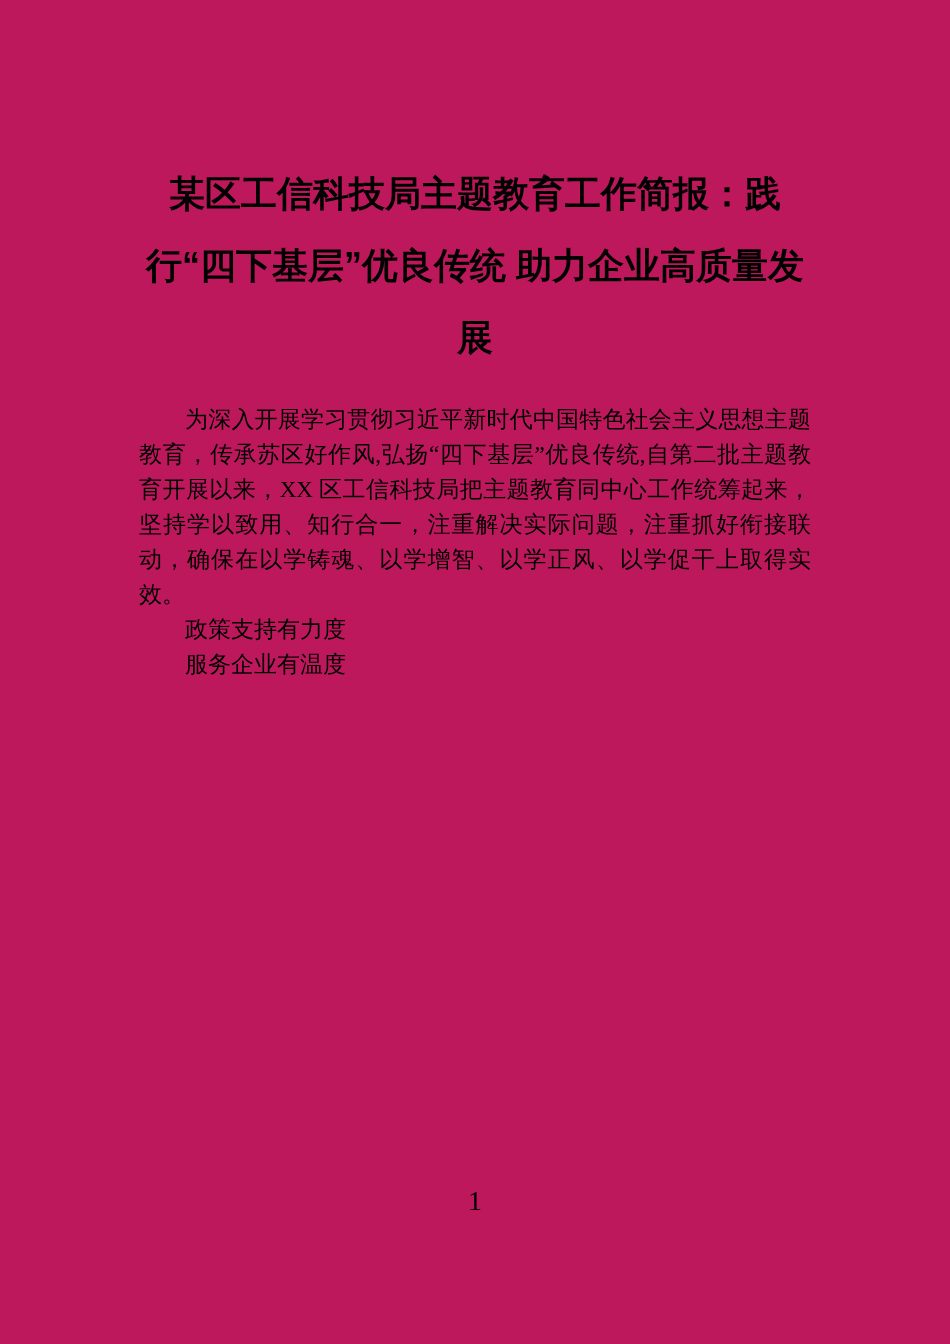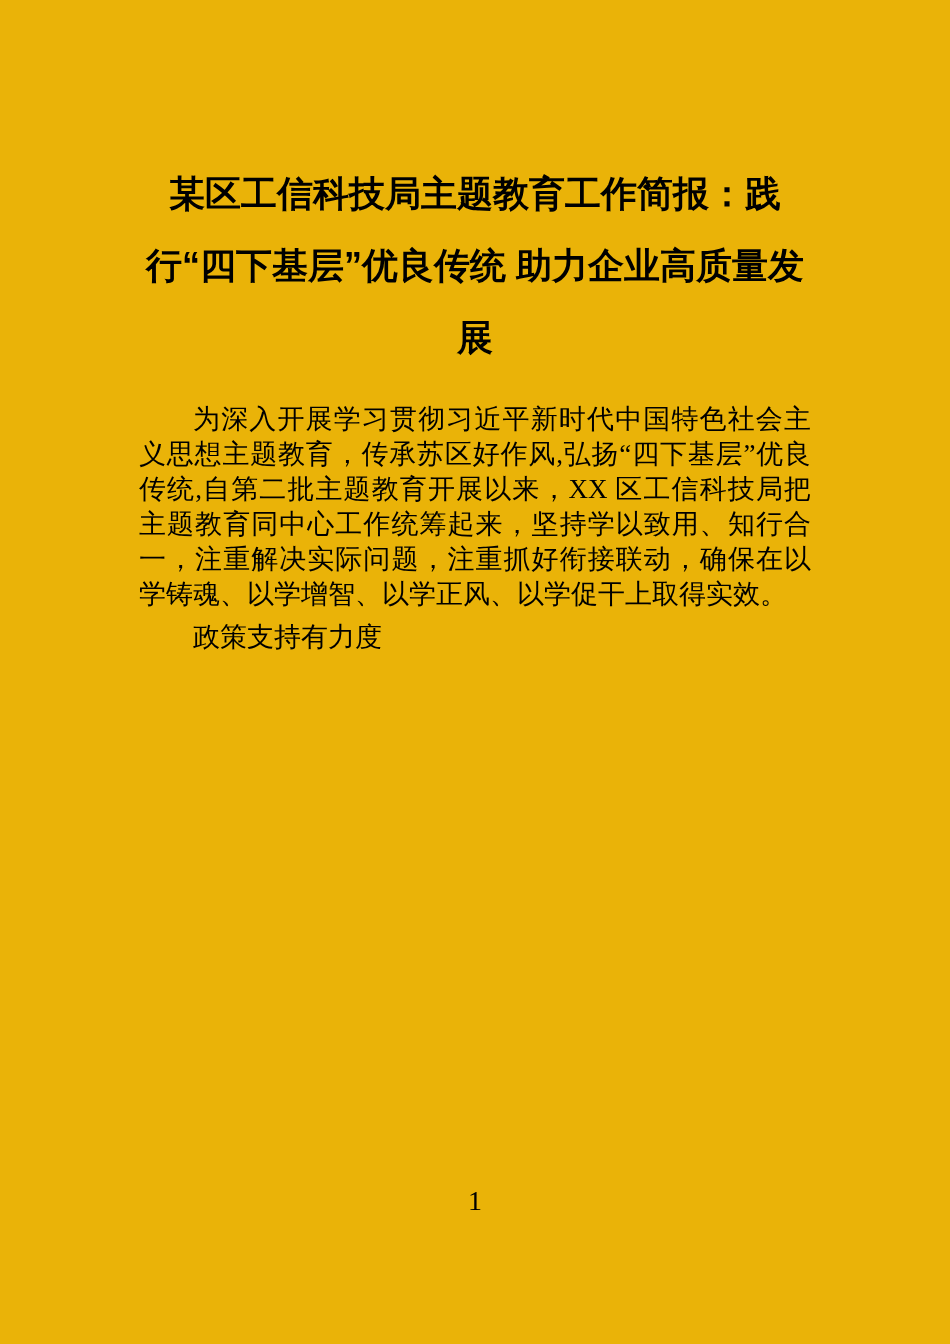--- a/index.html
+++ b/index.html
@@ -4,52 +4,51 @@
 <style>
   html, body {
     margin: 0;
     padding: 0;
     background: #ffffff;
   }
   .page {
     position: relative;
     width: 950px;
     height: 1344px;
-    background: #eab308;
+    background: #be185d;
     color: #000000;
     overflow: hidden;
     font-family: "Liberation Serif", serif;
   }
   .doc-title {
     margin: 0 139px;
     padding-top: 158px;
     width: 672px;
     font-size: 36px;
     line-height: 72px;
     font-weight: 700;
     text-align: center;
     font-family: "Liberation Sans", sans-serif;
     color: #000000;
   }
   .doc-body {
     margin: 28px 139px 0 139px;
     width: 672px;
-    font-size: 27px;
+    font-size: 23px;
     line-height: 35px;
     text-align: justify;
     color: #000000;
   }
   .doc-body p {
     margin: 0;
     padding: 0;
     text-indent: 2em;
   }
   .doc-body p.heading {
     font-weight: 400; 
-    margin-top: 8px;
   }
   .page-number {
     position: absolute;
     top: 1185px;
     left: 0;
     right: 0;
     text-align: center;
     font-size: 28px;
     line-height: 32px;
     color: #000000;
@@ -57,16 +56,17 @@
 </style>
 </head>
 <body>
 
 <div class="page">
   <h1 class="doc-title">某区工信科技局主题教育工作简报：践行“四下基层”优良传统 助力企业高质量发展</h1>
 
   <div class="doc-body" id="doc-body">
       <p class="block paragraph">为深入开展学习贯彻习近平新时代中国特色社会主义思想主题教育，传承苏区好作风,弘扬“四下基层”优良传统,自第二批主题教育开展以来，XX 区工信科技局把主题教育同中心工作统筹起来，坚持学以致用、知行合一，注重解决实际问题，注重抓好衔接联动，确保在以学铸魂、以学增智、以学正风、以学促干上取得实效。</p>
       <p class="block heading">政策支持有力度</p>
+      <p class="block heading">服务企业有温度</p>
     </div>
 
   <div class="page-number">1</div>
 </div>
 
 </body></html>

